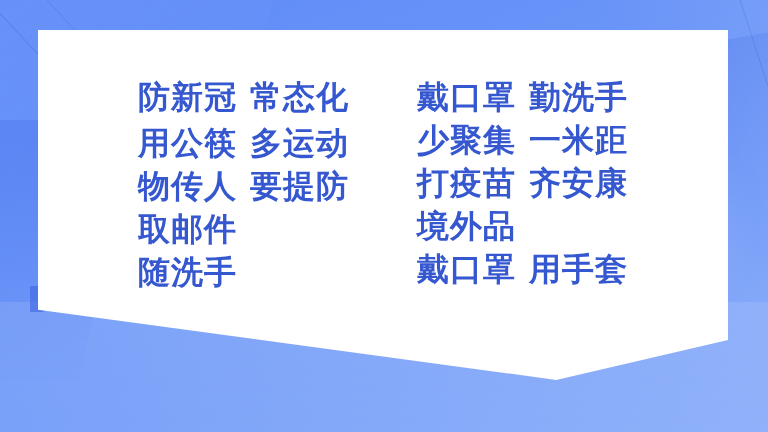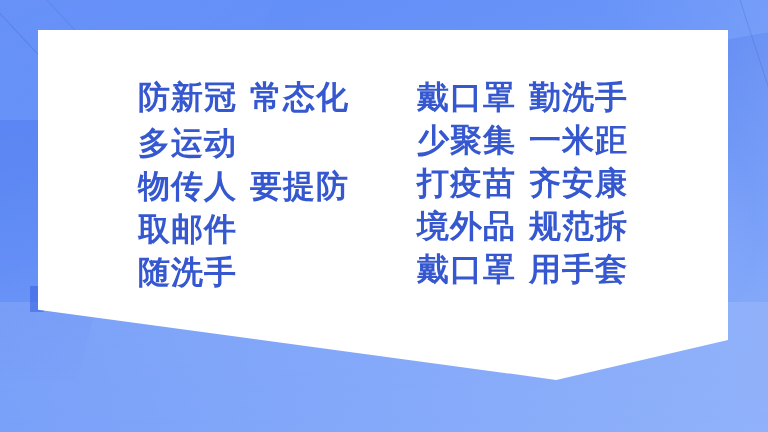--- a/index.html
+++ b/index.html
@@ -161,20 +161,21 @@
   <div class="slogans">
 
     <div class="col">
       <div class="row">
         <span class="phrase">防新冠</span>
         <span class="phrase">常态化</span>
       </div>
       <div class="row">
       </div>
       <div class="row">
+        <span class="phrase">用公筷</span>
         <span class="phrase">多运动</span>
       </div>
       <div class="row">
         <span class="phrase">物传人</span>
         <span class="phrase">要提防</span>
       </div>
       <div class="row">
         <span class="phrase">取邮件</span>
       </div>
       <div class="row">
@@ -190,21 +191,20 @@
       <div class="row">
         <span class="phrase">少聚集</span>
         <span class="phrase">一米距</span>
       </div>
       <div class="row">
         <span class="phrase">打疫苗</span>
         <span class="phrase">齐安康</span>
       </div>
       <div class="row">
         <span class="phrase">境外品</span>
-        <span class="phrase">规范拆</span>
       </div>
       <div class="row">
         <span class="phrase">戴口罩</span>
         <span class="phrase">用手套</span>
       </div>
     </div>
 
   </div>
 </div>
 

